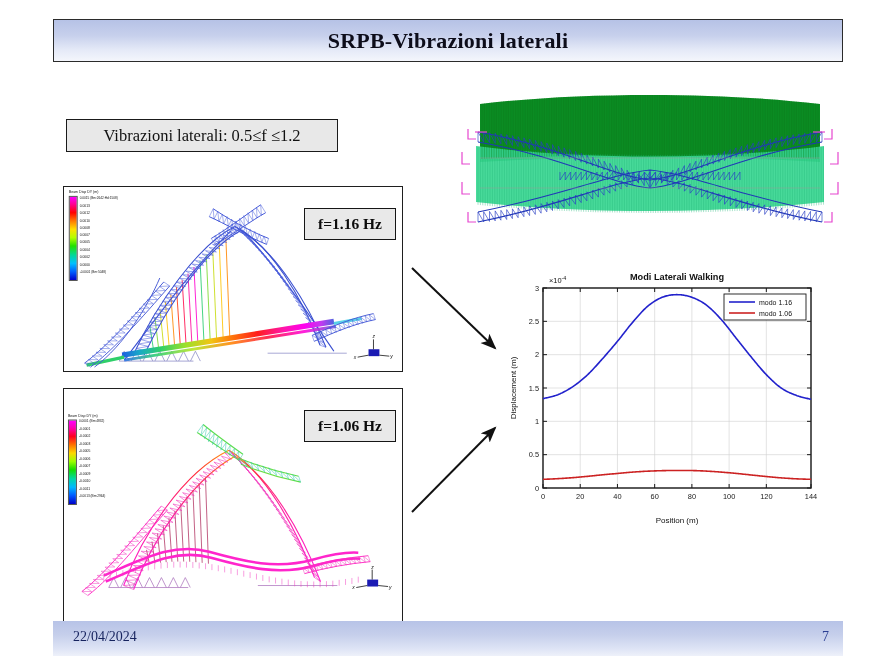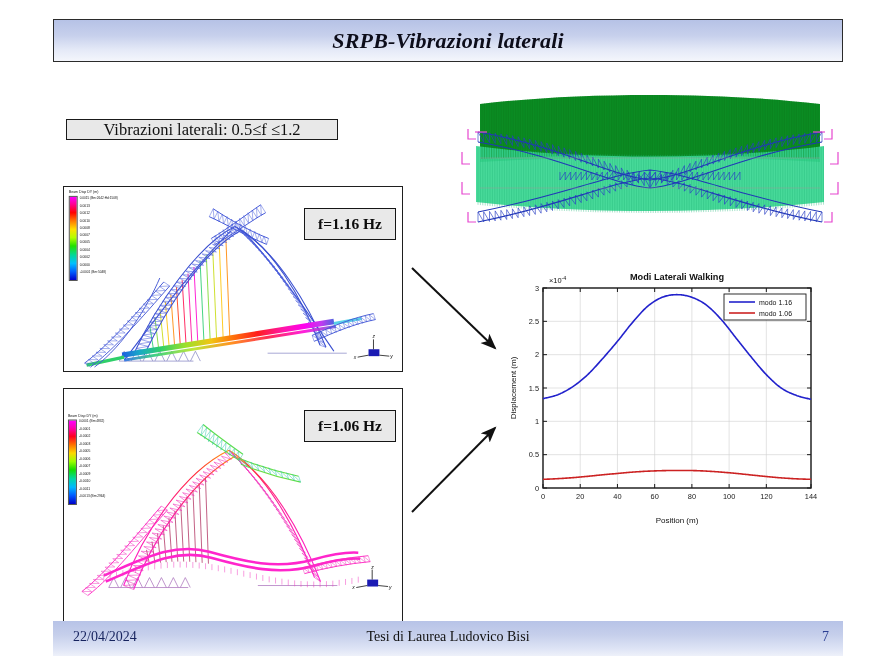--- a/index.html
+++ b/index.html
@@ -13,31 +13,30 @@
   }
   .slide{position:absolute;inset:0;background:#fff;}
 
   
   .title-bar{
     position:absolute;left:53px;top:19px;width:790px;height:43px;
     background:linear-gradient(to bottom,#b6c2e6 0%, #c7d0ec 38%, #e4e9f7 72%, #f4f6fc 100%);
     border:1.6px solid #2b2b2b;
     display:flex;align-items:center;justify-content:center;
     box-sizing:border-box;
-    font-style:italic;
   }
   .title-text{
     font-family:"Liberation Serif", serif;
     font-weight:bold;font-size:22px;color:#0d0d1a;letter-spacing:.2px;
     white-space:nowrap;
   }
 
   
   .range-box{
-    position:absolute;left:66px;top:119px;width:272px;height:21px;
+    position:absolute;left:66px;top:119px;width:272px;height:33px;
     background:#e8e8e8;border:1.5px solid #1a1a1a;
     display:flex;align-items:center;justify-content:center;
     box-sizing:border-box;
   }
   .range-text{font-size:16.5px;color:#111;white-space:nowrap;}
 
   
   .fem-panel{
     position:absolute;background:#ffffff;
     border:1.5px solid #1f1f1f;box-sizing:border-box;overflow:hidden;
@@ -1673,17 +1672,16 @@
         <line x1="224" y1="44" x2="250" y2="44" stroke-width="1.6" id="lgl0" stroke="#2222cc"></line>
         <line x1="224" y1="55" x2="250" y2="55" stroke-width="1.6" id="lgl1" stroke="#cc2222"></line>
         <text id="lgt0" class="mt" x="254" y="46.6" font-size="7" fill="#111">modo 1.16</text>
         <text id="lgt1" class="mt" x="254" y="57.6" font-size="7" fill="#111">modo 1.06</text>
       </g>
     </svg>
   </div>
 
   <div class="footer-bar">
     <span class="footer-date">22/04/2024</span>
-    <span class="footer-center">Tesi di Laurea Ludovico Bisi</span>
     <span class="footer-page">7</span>
   </div>
 
 </div>
 
 </body></html>

